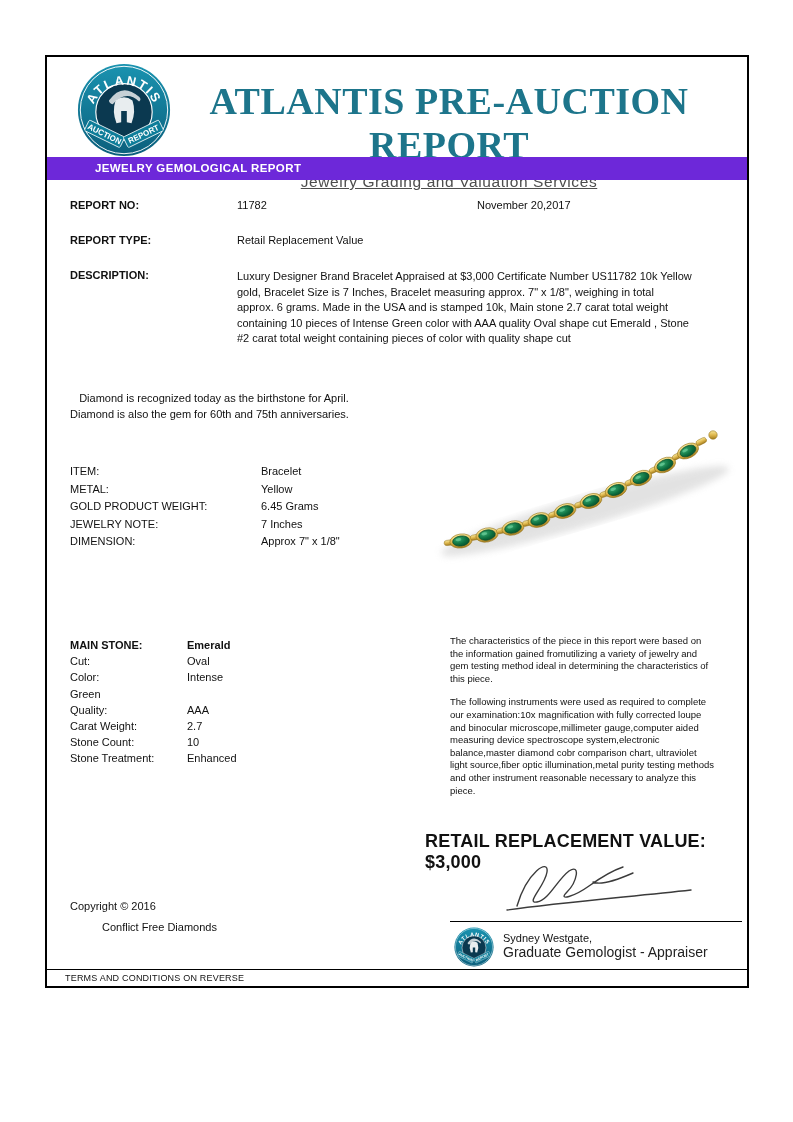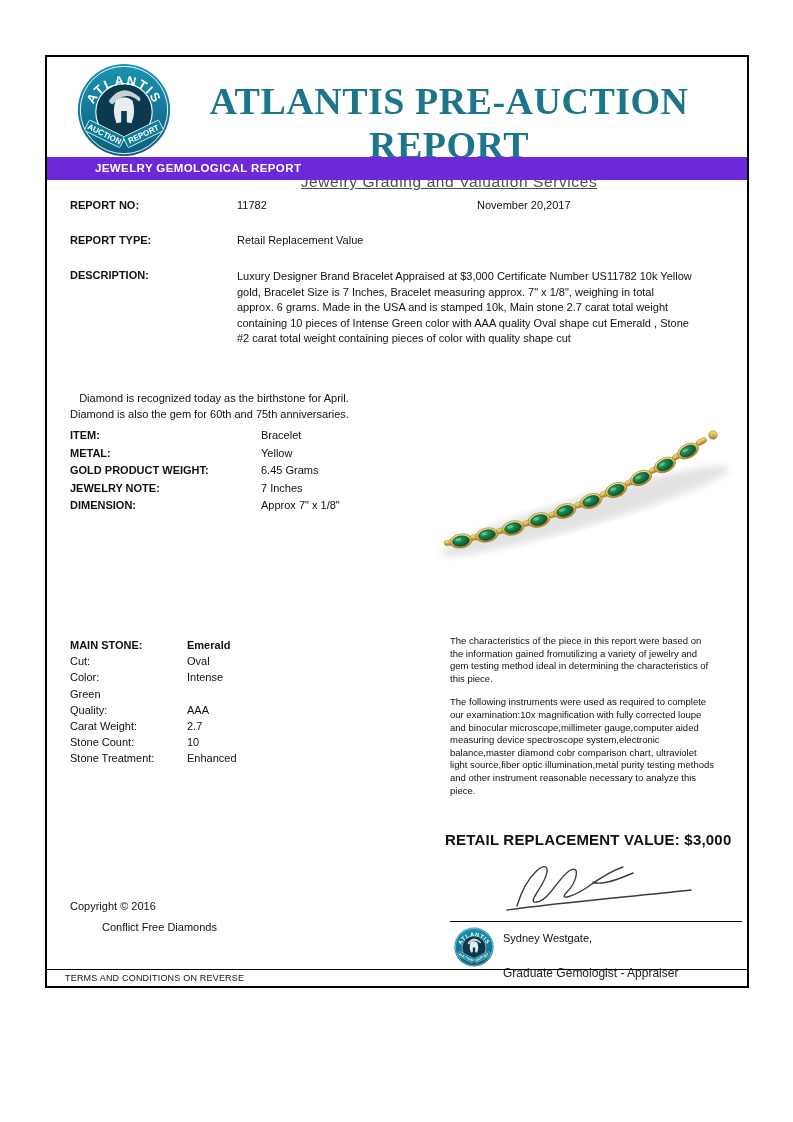--- a/index.html
+++ b/index.html
@@ -23,44 +23,44 @@
   .frow-reportno .date { position:absolute; left:407px; top:0; }
   .frow-reporttype { top:177px; }
   .frow-desc { top:212px; }
   .frow-desc .val { display:inline-block; width:455px; line-height:15.6px; }
 
   .birthstone { position:absolute; left:23px; top:334px; font-size:11px; line-height:15.5px;text-align:right; }
 
   
   .item-details { position:absolute; left:23px; top:372px; font-size:11px; }
   .idrow { height:17.5px; }
-  .idrow .idlbl { display:inline-block; width:191px; font-weight:bold; }
+  .idrow .idlbl { display:inline-block; width:191px; font-weight:normal;margin-top:36px; }
 
   
   .bracelet { position:absolute; left:378px; top:362px; width:330px; height:168px; }
 
   
   .main-stone { position:absolute; left:23px; top:580px; width:178px; font-size:11px; line-height:16.2px; }
   .msrow .mslbl { display:inline-block; width:117px; vertical-align:top; }
   .msrow-0 .mslbl, .msrow-0 .msval { font-weight:bold; }
 
   
   .methodology { position:absolute; left:403px; top:578px; width:266px; font-size:9.5px; line-height:12.6px; color:#101010; }
   .methodology p + p { margin-top:11px; }
 
-  .retail-value { position:absolute; left:398px; top:774px; font-size:15px; font-weight:bold; letter-spacing:0.2px; }
+  .retail-value { position:absolute; left:378px; top:774px; font-size:18px; font-weight:bold; letter-spacing:0.2px; }
 
   
   .copyright { position:absolute; left:23px; top:843px; font-size:11px; }
   .conflict  { position:absolute; left:23px; top:864px; font-size:11px;margin-left:32px; }
   .sig-svg   { position:absolute; left:448px; top:793px; width:205px; height:72px; }
   .sig-line  { position:absolute; left:403px; top:864px; width:292px; border-top:1px solid #000; }
   .sig-logo  { position:absolute; left:407px; top:870px; width:40px; height:40px; }
   .appraiser { position:absolute; left:456px; top:874px; font-size:11px; line-height:14px; }
-  .appraiser .apr-title { font-size:12px; color:#222;margin-top:21px; }
+  .appraiser .apr-title { font-size:14px; color:#222; }
 
   .terms-divider { position:absolute; left:0; right:0; top:912px; border-top:1px solid #000; }
   .terms { position:absolute; left:18px; top:916px; font-size:9px; letter-spacing:0.2px; }
 </style>
 </head>
 <body>
 
 <svg width="0" height="0" style="position:absolute" aria-hidden="true">
   <defs>
     <linearGradient id="badgeGrad" x1="0" y1="0" x2="0" y2="1">

